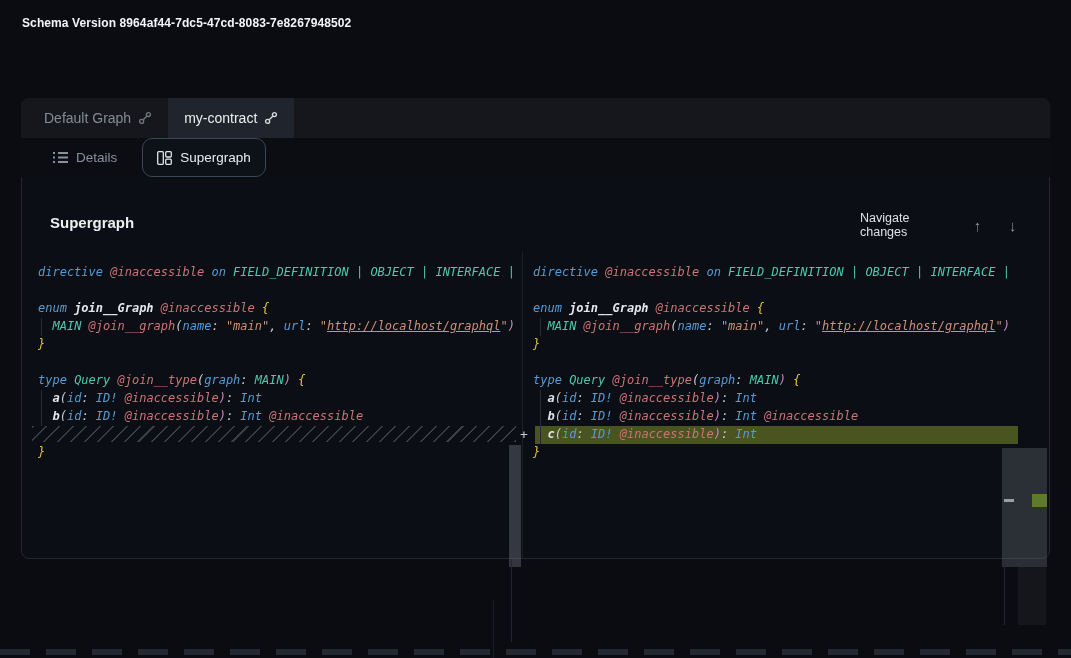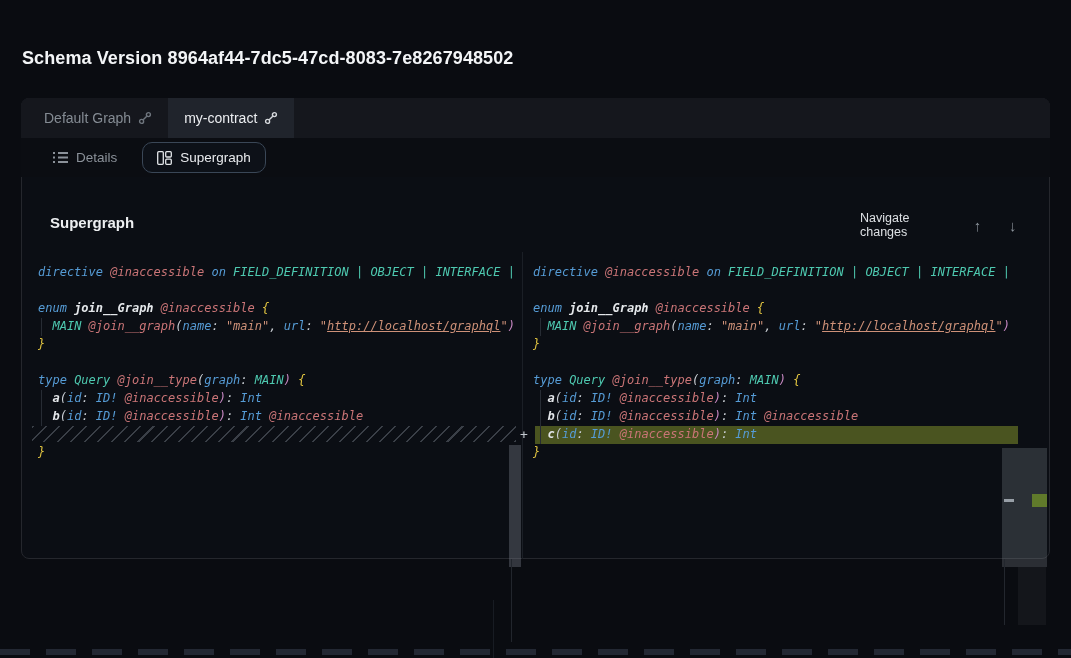--- a/index.html
+++ b/index.html
@@ -3,21 +3,21 @@
 <meta charset="utf-8">
 <style>
   * { margin:0; padding:0; box-sizing:border-box; }
   html,body { background:#0a0c11; }
   .page {
     position:relative; width:1071px; height:658px; overflow:hidden;
     background:#0a0c11; font-family:"Liberation Sans", sans-serif;
   }
   .page-title {
     position:absolute; left:22px; top:16px;
-    font-size:18px; font-weight:700; color:#f3f5f7; letter-spacing:.1px;margin-top:32px;
+    font-size:12px; font-weight:700; color:#f3f5f7; letter-spacing:.1px;
   }
   .page-subtitle {
     position:absolute; left:22px; top:44px;
     font-size:13px; color:#8a9097;
   }
   .card {
     position:absolute; left:21px; top:98px; width:1029px; height:461px;
     border:1px solid #25272d; border-radius:8px; background:#0b0e14;
   }
   
@@ -28,21 +28,21 @@
   }
   .gtab {
     display:flex; align-items:center; gap:7px; padding:0 16px;
     font-size:14px; color:#858c94; cursor:pointer;
   }
   .gtab.active { background:#20242c; color:#eceef1; }
   .gtab .vicon { width:14px; height:14px; }
   
   .subtabbar {
     position:absolute; left:21px; top:138px; width:1029px; height:39px;
-    background:#0b0d12; display:flex; align-items:center; padding-left:17px; gap:10px;
+    background:#0b0d12; display:flex; padding-left:17px; gap:10px;
   }
   .vtab {
     display:flex; align-items:center; gap:8px; padding:7px 14px;
     font-size:13.5px; color:#8b9199; border:1px solid transparent; border-radius:10px;
     cursor:pointer;
   }
   .vtab.active { color:#e9ebee; border-color:#3a4757; background:#0d1118; }
   
   .panel-title {
     position:absolute; left:50px; top:214px;

